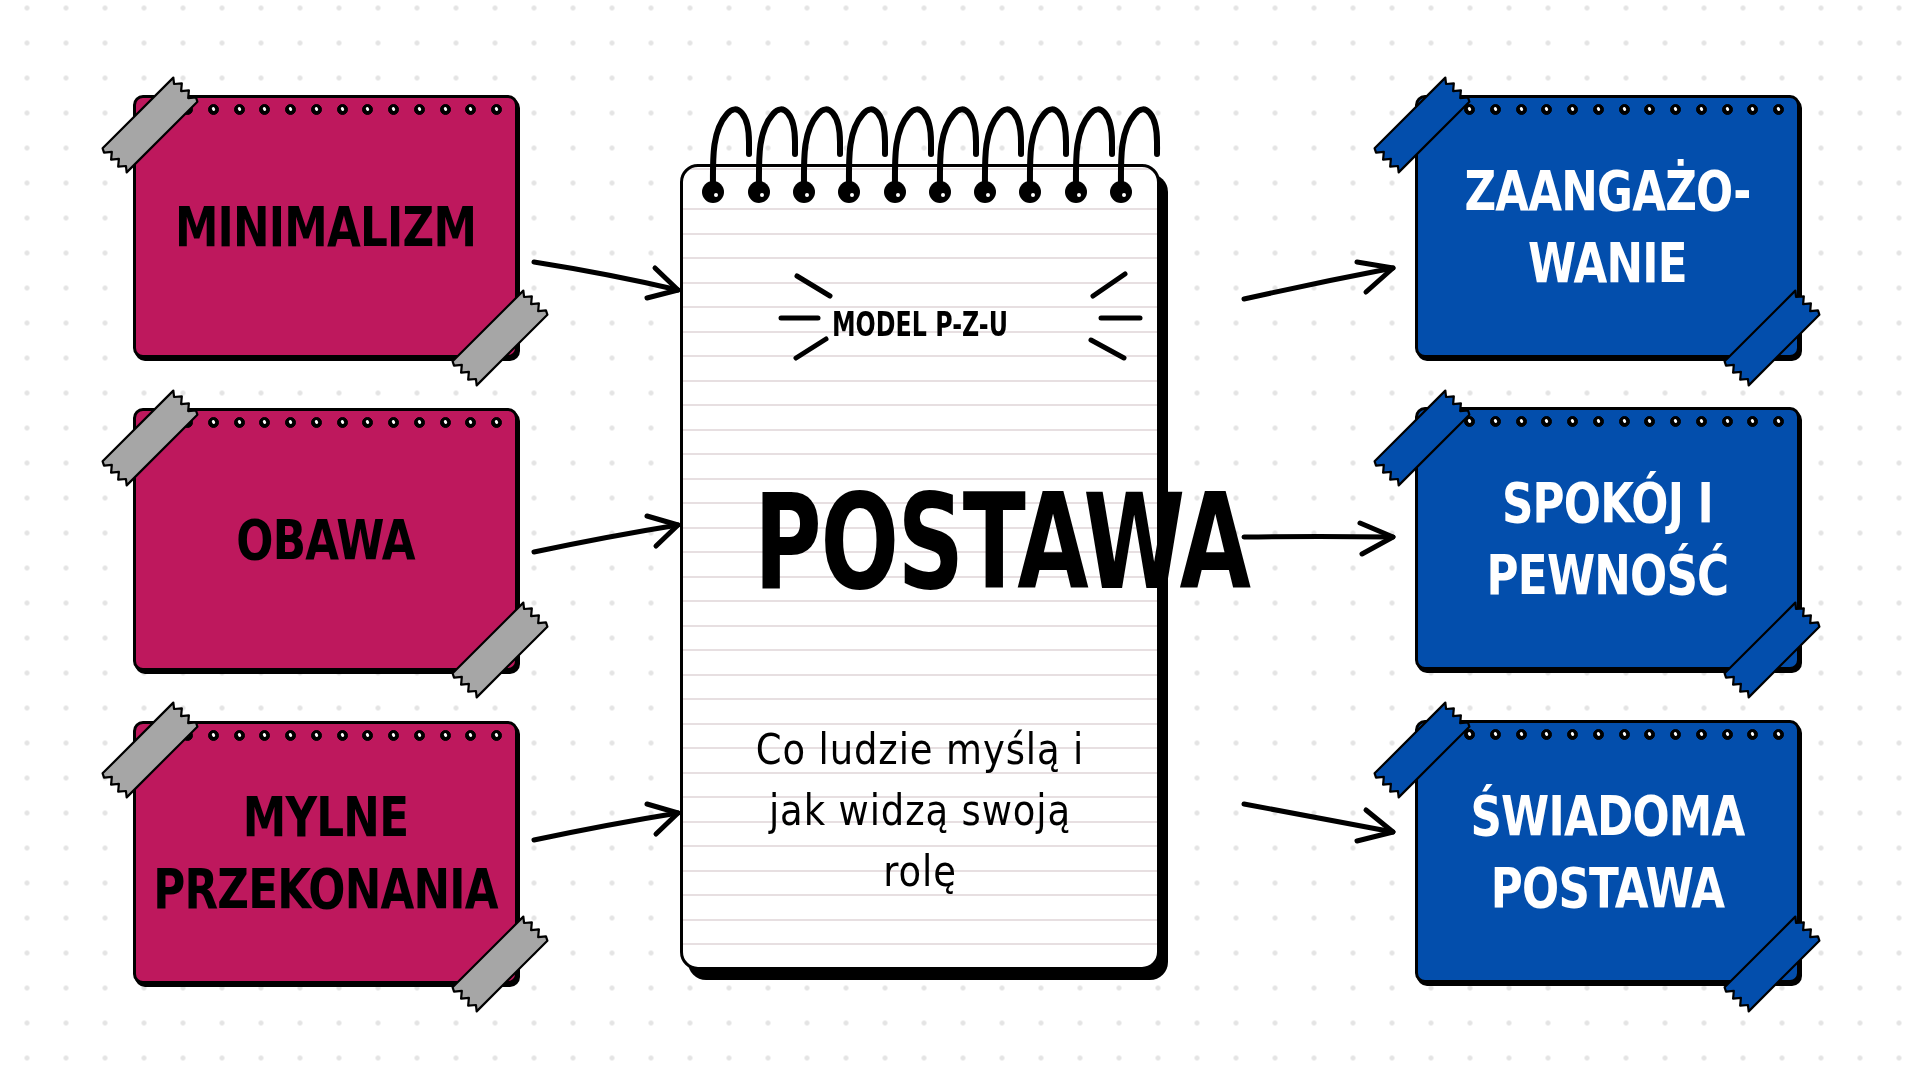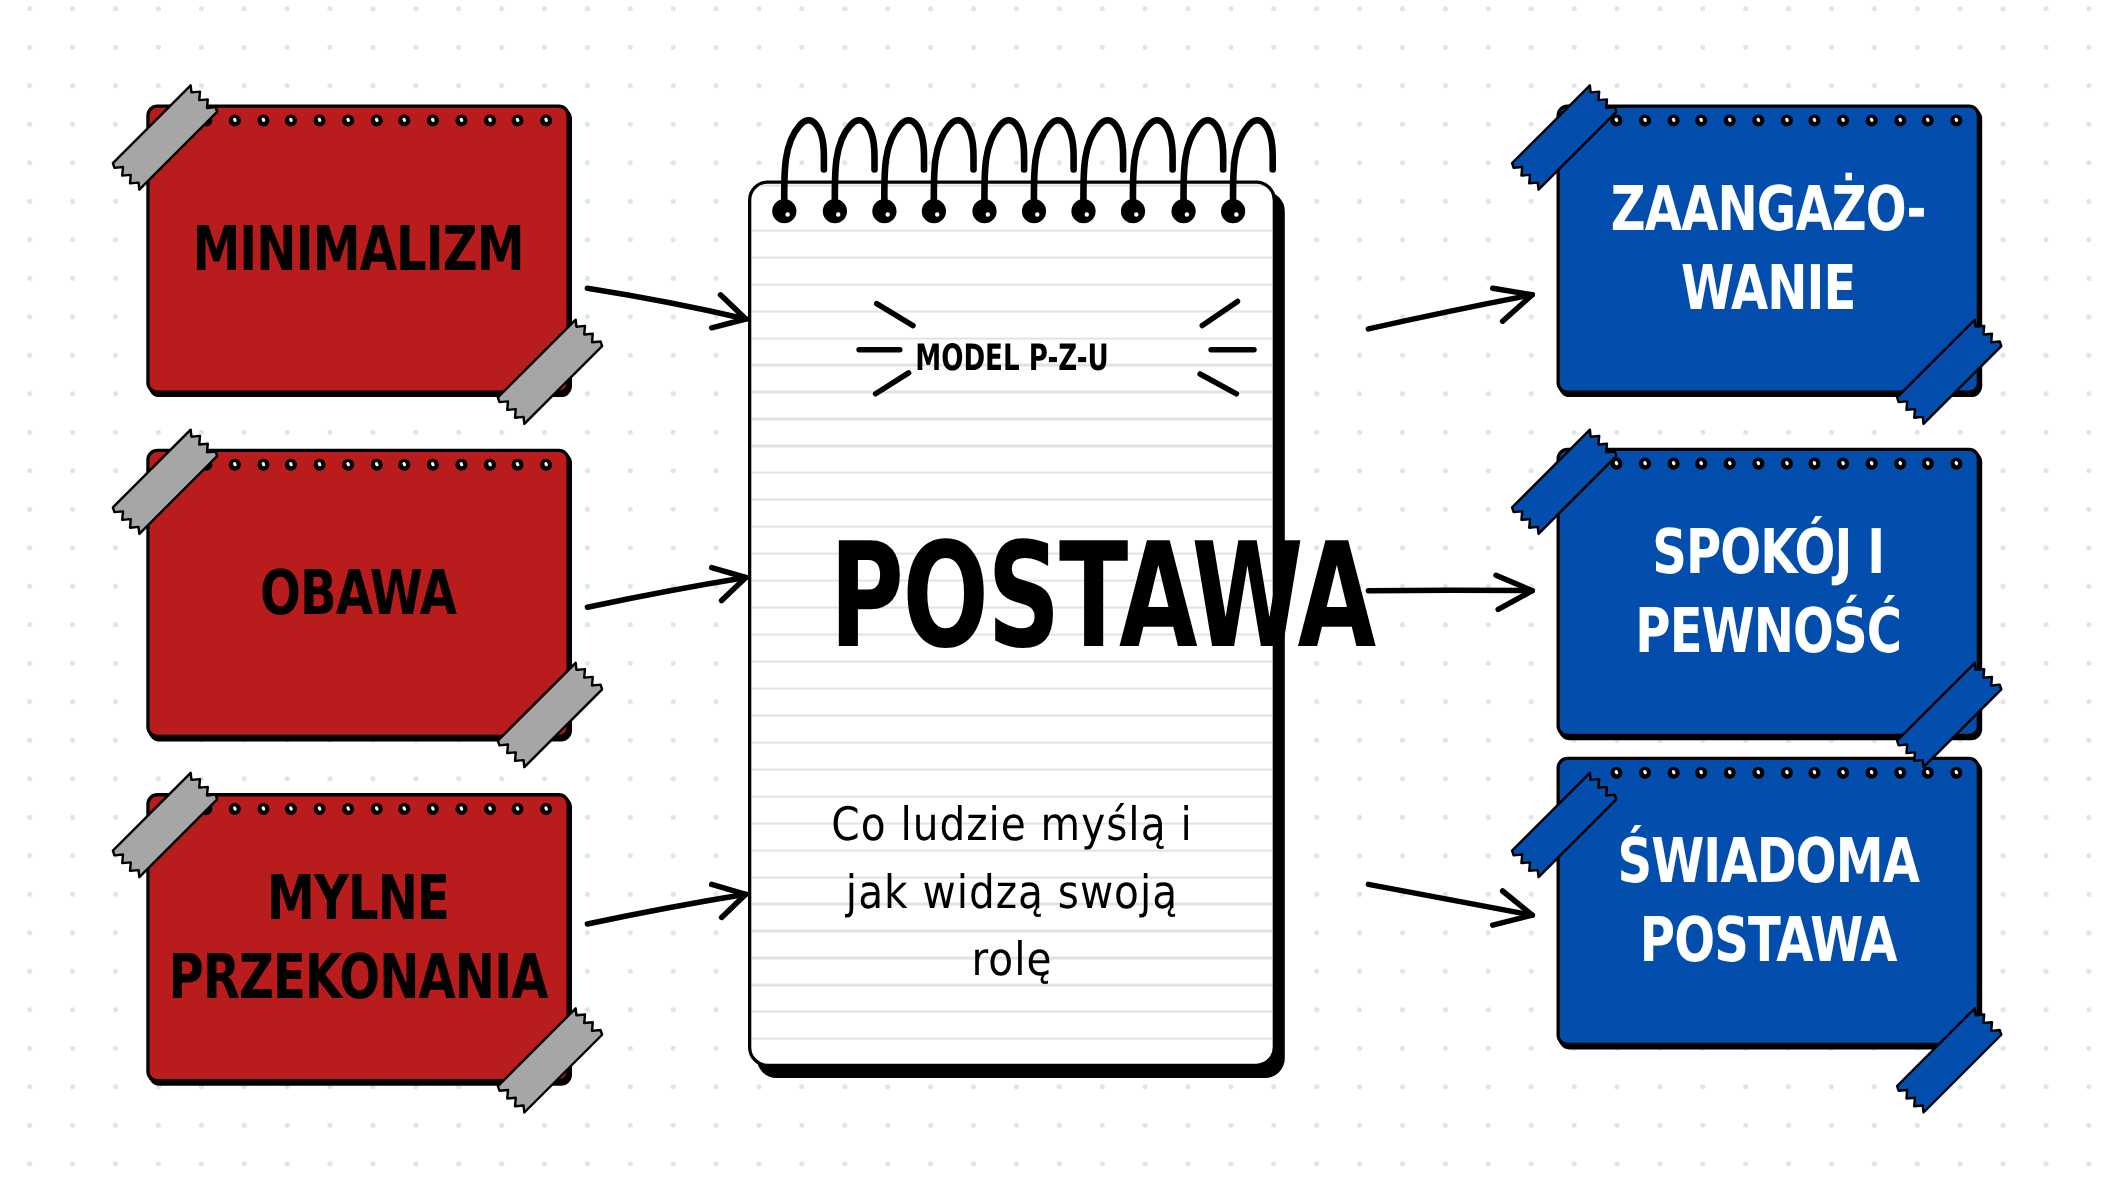--- a/index.html
+++ b/index.html
@@ -10,21 +10,21 @@
     background-size: 39px 35px;
     background-position: 7.5px -9.5px;
     font-family: "DejaVu Sans", sans-serif;
   }
   
   .card {
     position:absolute; width:385px; height:263px;
     border:3px solid #000; border-radius:10px; box-sizing:border-box;
     box-shadow: 2px 3px 0 #000;
   }
-  .card.gray { background:#b91c1c;padding-left:12px; }
+  .card.gray { background:#be185d;padding-left:12px; }
   .card.blue { background:#034eac;margin-left:10px; }
   .holes { position:absolute; left:46px; top:6px; width:320px; height:14px; display:flex; justify-content:space-between; }
   .hole { width:9px; height:9px; border-radius:50%; background:#000; border:1.5px solid #000; position:relative; }
   .hole::after { content:""; position:absolute; left:3px; top:2px; width:3px; height:4px; background:#fff; border-radius:50%; transform:rotate(-30deg); }
   .card-text {
     position:absolute; left:0; right:0; top:0; bottom:0;
     display:flex; align-items:center; justify-content:center; text-align:center;
     font-weight:bold; font-size:56px; line-height:72px; letter-spacing:-1px;
     white-space:pre-line; transform:scaleX(0.78);
   }
@@ -150,21 +150,21 @@
       <span class="hole"></span>
       <span class="hole"></span>
       <span class="hole"></span>
       <span class="hole"></span>
       <span class="hole"></span>
   </div>
   <div class="card-text">SPOKÓJ I
 PEWNOŚĆ</div>
 </div>
 
-<div class="card blue" style="left:1405px; top:688px;">
+<div class="card blue" style="left:1405px; top:720px;">
   <div class="holes">
     <span class="hole"></span>
       <span class="hole"></span>
       <span class="hole"></span>
       <span class="hole"></span>
       <span class="hole"></span>
       <span class="hole"></span>
       <span class="hole"></span>
       <span class="hole"></span>
       <span class="hole"></span>

